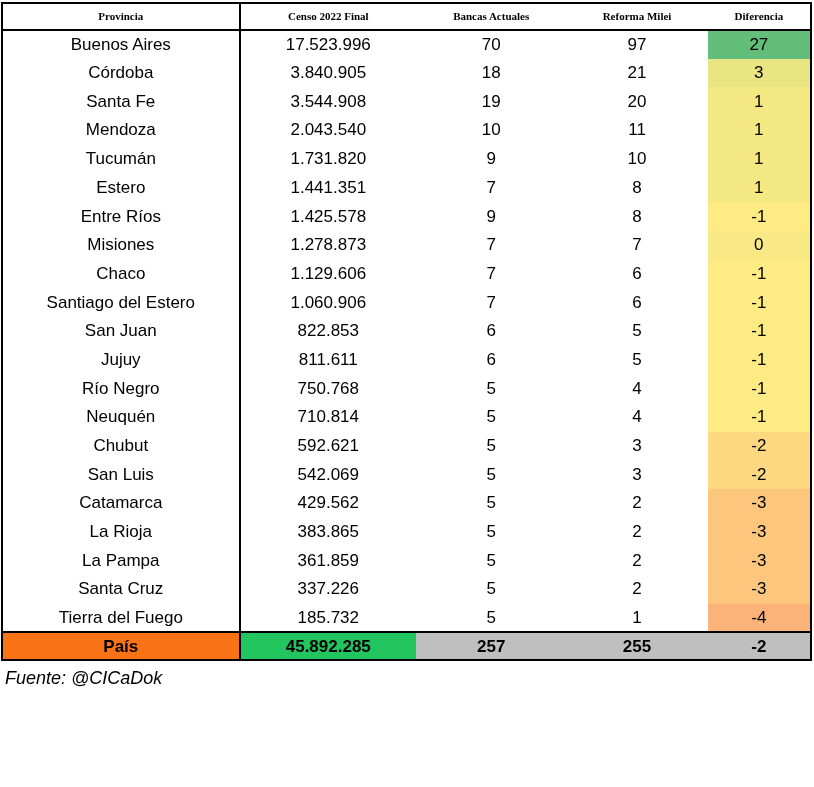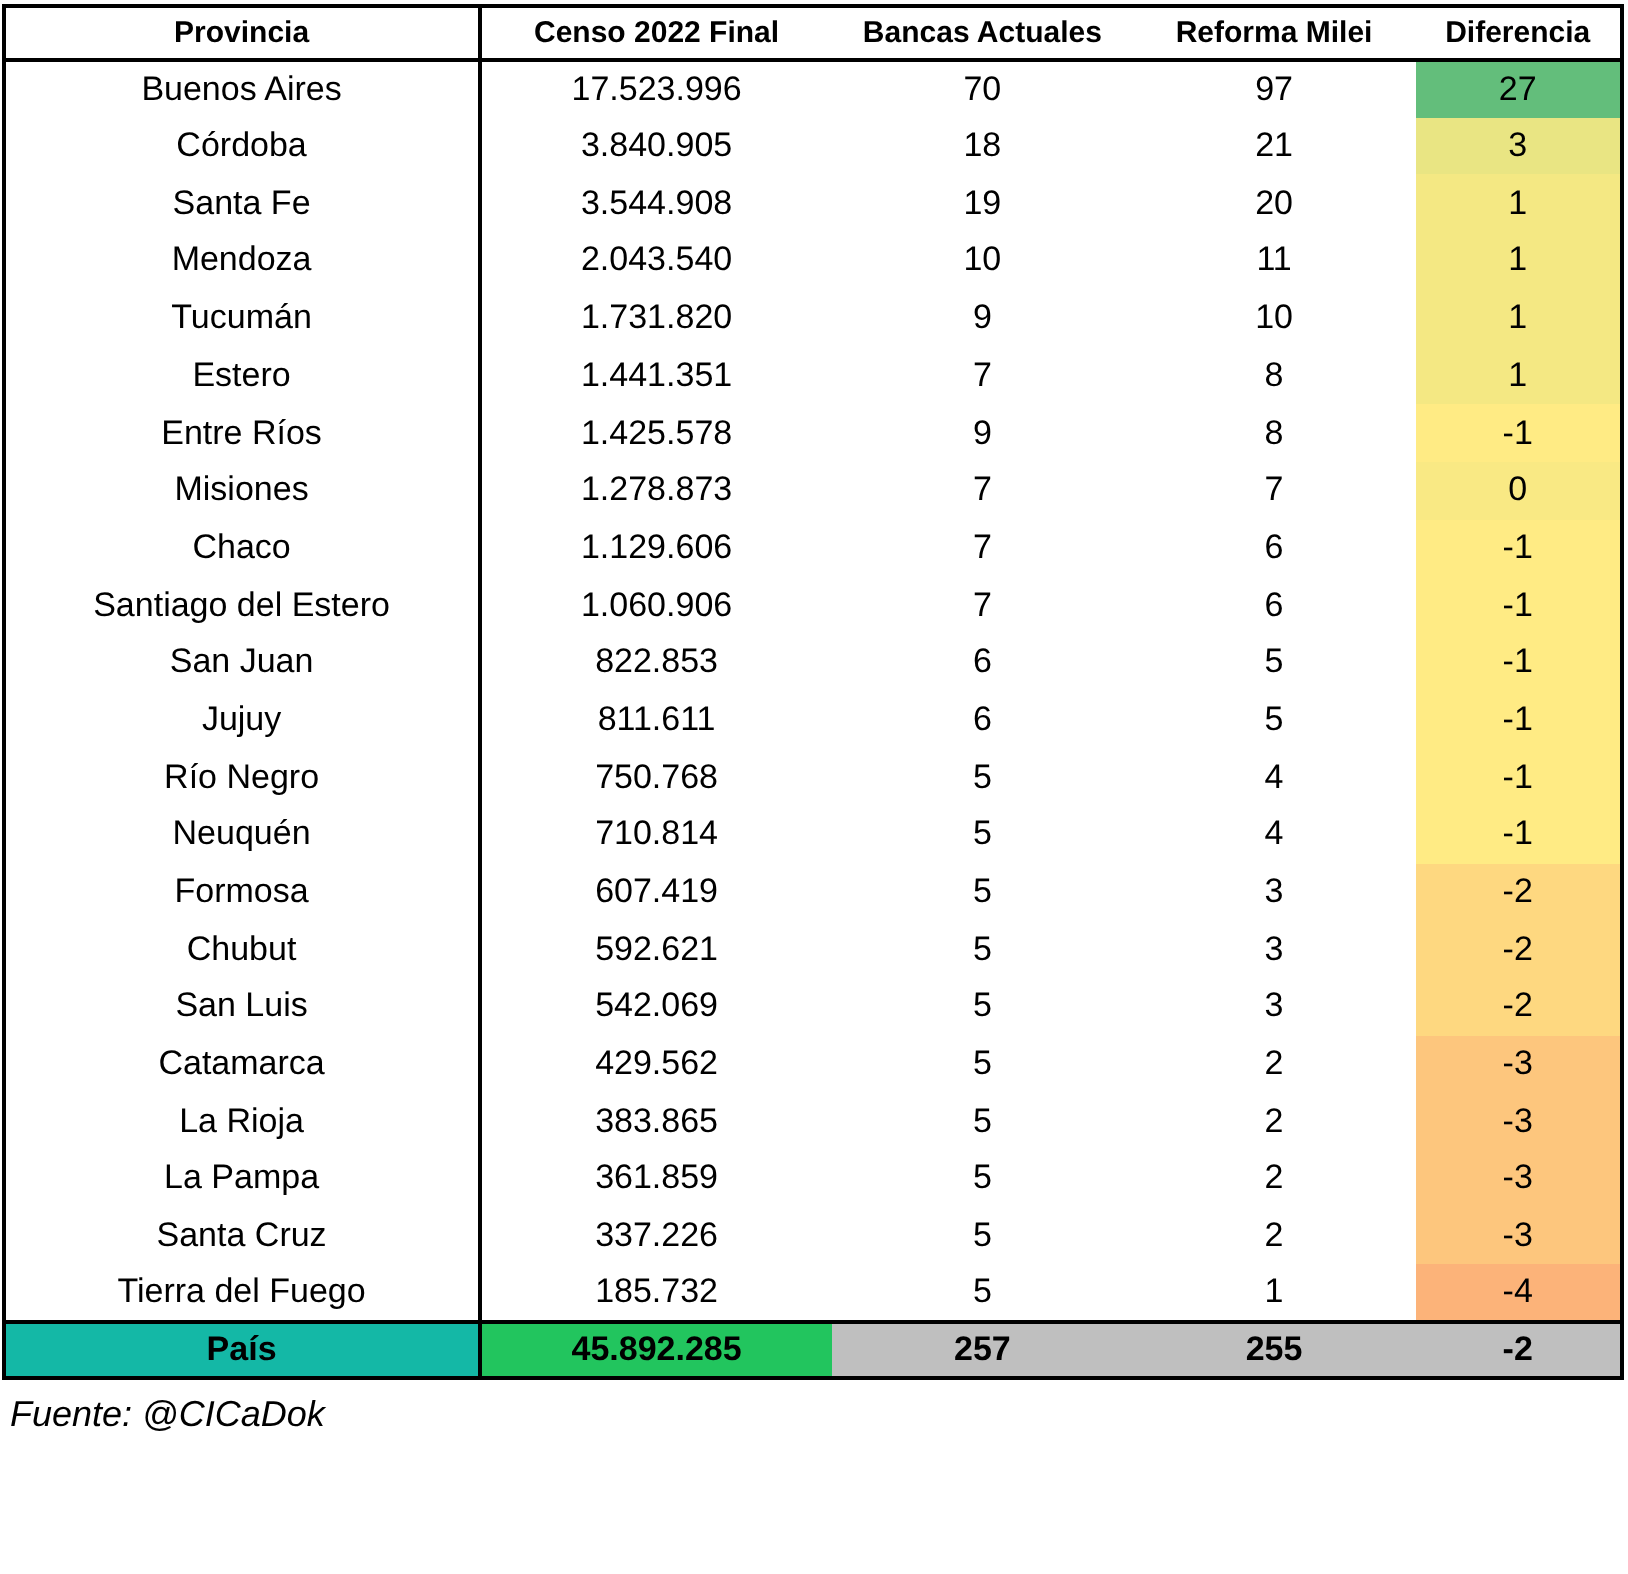--- a/index.html
+++ b/index.html
@@ -26,21 +26,22 @@
     vertical-align: middle;
     font-size: 17px;
     line-height: 1.05;
     white-space: nowrap;
     overflow: hidden;
   }
   thead th {
     font-weight: 700;
     border-bottom: 2px solid #000;
     height: 27px;
-    font-size: 15px;
+    font-size: 11px;
+    font-family: Liberation Serif, serif;
   }
   .c-prov    { width: 237px; border-right: 2px solid #000; }
   .c-censo   { width: 176px; }
   .c-bancas  { width: 150px; }
   .c-reforma { width: 141px; }
   .c-dif     { width: 103px; }
 
   tbody td.c-prov { font-weight: 400; }
   tbody td { font-weight: 400; }
 
@@ -163,27 +164,20 @@
           <td class="c-dif" style="background: rgb(255, 235, 132);">-1</td>
         </tr>
         <tr>
           <td class="c-prov">Neuquén</td>
           <td class="c-censo">710.814</td>
           <td class="c-bancas">5</td>
           <td class="c-reforma">4</td>
           <td class="c-dif" style="background: rgb(255, 235, 132);">-1</td>
         </tr>
         <tr>
-          <td class="c-prov">Formosa</td>
-          <td class="c-censo">607.419</td>
-          <td class="c-bancas">5</td>
-          <td class="c-reforma">3</td>
-          <td class="c-dif" style="background: rgb(254, 216, 128);">-2</td>
-        </tr>
-        <tr>
           <td class="c-prov">Chubut</td>
           <td class="c-censo">592.621</td>
           <td class="c-bancas">5</td>
           <td class="c-reforma">3</td>
           <td class="c-dif" style="background: rgb(254, 216, 128);">-2</td>
         </tr>
         <tr>
           <td class="c-prov">San Luis</td>
           <td class="c-censo">542.069</td>
           <td class="c-bancas">5</td>
@@ -221,21 +215,21 @@
         <tr>
           <td class="c-prov">Tierra del Fuego</td>
           <td class="c-censo">185.732</td>
           <td class="c-bancas">5</td>
           <td class="c-reforma">1</td>
           <td class="c-dif" style="background: rgb(252, 179, 121);">-4</td>
         </tr>
       </tbody>
     <tfoot>
       <tr>
-        <td class="c-prov" style="background: #14b8a6;">País</td>
+        <td class="c-prov" style="background: #f97316;">País</td>
         <td class="c-censo" style="background: #22c55e;">45.892.285</td>
         <td class="c-bancas" style="background: rgb(191, 191, 191);">257</td>
         <td class="c-reforma" style="background: rgb(191, 191, 191);">255</td>
         <td class="c-dif" style="background: rgb(191, 191, 191);">-2</td>
       </tr>
     </tfoot>
   </table>
   <div class="source">Fuente: @CICaDok</div>
 </div>
 

